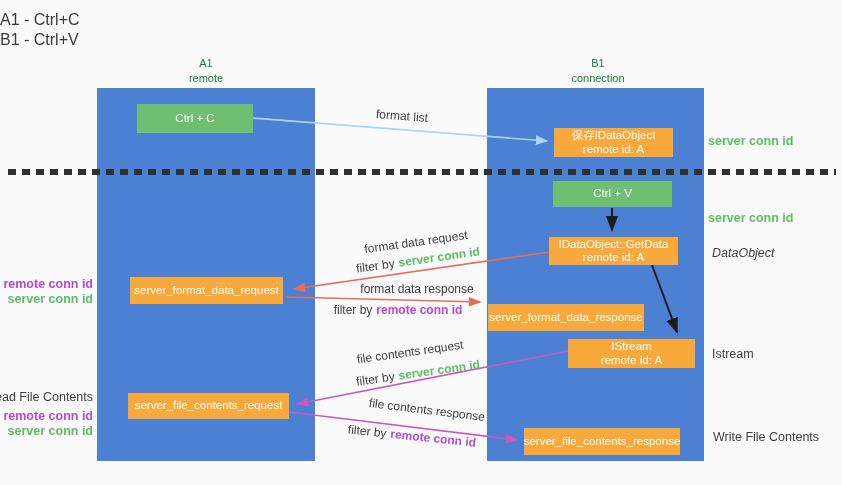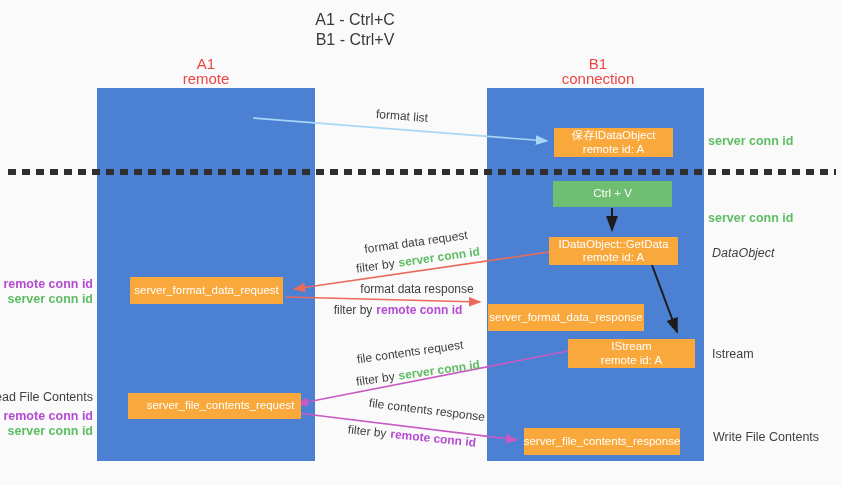--- a/index.html
+++ b/index.html
@@ -1,23 +1,23 @@
 <!DOCTYPE html>
 <html><head>
 <meta charset="utf-8">
 <style>
   html,body{margin:0;padding:0;background:#fafafa;}
   .canvas{position:relative;width:842px;height:485px;background:#fafafa;overflow:hidden;
           font-family:"Liberation Sans",sans-serif;color:#3f3f3f;}
   .abs{position:absolute;}
-  .title{left:0;top:10px;width:710px;text-align:center;font-size:16px;line-height:20px;color:#3a3a3a;}
+  .title{left:0;top:10px;width:710px;font-size:16px;line-height:20px;color:#3a3a3a;}
   .lane{position:absolute;top:88px;height:373px;background:#4b80d3;z-index:1;}
   .lane-a{left:97px;width:218px;}
   .lane-b{left:487px;width:217px;}
-  .lanehdr{position:absolute;top:56px;width:120px;text-align:center;font-size:15px;line-height:15px;color:#ef4444;z-index:4;}
+  .lanehdr{position:absolute;top:56px;width:120px;text-align:center;font-size:11px;line-height:15px;color:#15803d;z-index:4;}
   .arrows{position:absolute;left:0;top:0;z-index:2;}
   .box{position:absolute;z-index:3;display:flex;flex-direction:column;align-items:center;justify-content:center;
        color:#ffffff;font-size:11.5px;line-height:13.5px;text-align:center;white-space:nowrap;}
   .green{background:#6fbe72;}
   .orange{background:#f9a83c;}
   .albl{position:absolute;z-index:4;white-space:nowrap;font-size:12px;color:#3f3f3f;
         transform:translate(-50%,-50%) rotate(var(--rot,0deg));}
   .r-n8{--rot:-8deg;} .r-p5{--rot:4.5deg;} .r-p7{--rot:7deg;} .r-p6{--rot:6deg;}
   .sidelbl{position:absolute;z-index:4;white-space:nowrap;font-size:12.5px;line-height:15px;color:#3f3f3f;}
   .ra{text-align:right;}
@@ -66,20 +66,23 @@
     <line x1="8" y1="172" x2="836" y2="172" stroke="#2f2f2f" stroke-width="6" stroke-dasharray="8 6"></line>
     <line x1="253" y1="118" x2="547" y2="141" stroke="#a8d7f5" stroke-width="1.6" marker-end="url(#mblue)"></line>
     <line x1="612" y1="208" x2="612" y2="230" stroke="#1c1c1c" stroke-width="2" marker-end="url(#mblack)"></line>
     <line x1="549" y1="252" x2="294" y2="289" stroke="#ea6a5c" stroke-width="1.6" marker-end="url(#mred)"></line>
     <line x1="286" y1="297" x2="480" y2="302" stroke="#ea6a5c" stroke-width="1.6" marker-end="url(#mred)"></line>
     <line x1="652" y1="265" x2="677" y2="332" stroke="#1c1c1c" stroke-width="2" marker-end="url(#mblack)"></line>
     <line x1="568" y1="351" x2="297" y2="404" stroke="#c75ac4" stroke-width="1.6" marker-end="url(#mmag)"></line>
     <line x1="289" y1="412" x2="517" y2="440" stroke="#c75ac4" stroke-width="1.6" marker-end="url(#mmag)"></line>
   </svg>
 
+  <div class="box green" style="left:137px;top:104px;width:116px;height:29px;">
+    <div>Ctrl + C</div>
+  </div>
   <div class="box orange" style="left:554px;top:128px;width:119px;height:29px;">
     <div>保存IDataObject</div>
     <div>remote id: A</div>
   </div>
   <div class="box green" style="left:553px;top:181px;width:119px;height:26px;align-items:center;">
     <div>Ctrl + V</div>
   </div>
   <div class="box orange" style="left:549px;top:237px;width:129px;height:28px;">
     <div>IDataObject::GetData</div>
     <div>remote id: A</div>
@@ -87,21 +90,21 @@
   <div class="box orange" style="left:130px;top:277px;width:153px;height:27px;">
     <div>server_format_data_request</div>
   </div>
   <div class="box orange" style="left:488px;top:304px;width:156px;height:27px;">
     <div>server_format_data_response</div>
   </div>
   <div class="box orange" style="left:568px;top:339px;width:127px;height:29px;">
     <div>IStream</div>
     <div>remote id: A</div>
   </div>
-  <div class="box orange" style="left:128px;top:393px;width:161px;height:26px;padding-left:12px;">
+  <div class="box orange" style="left:128px;top:393px;width:161px;height:26px;">
     <div>server_file_contents_request</div>
   </div>
   <div class="box orange" style="left:524px;top:428px;width:156px;height:27px;">
     <div>server_file_contents_response</div>
   </div>
 
   <div class="albl r-p5" style="left:402px;top:116px;">format list</div>
 
   <div class="albl r-n8" style="left:416px;top:242px;">format data request</div>
   <div class="albl r-n8" style="left:418px;top:260px;">

